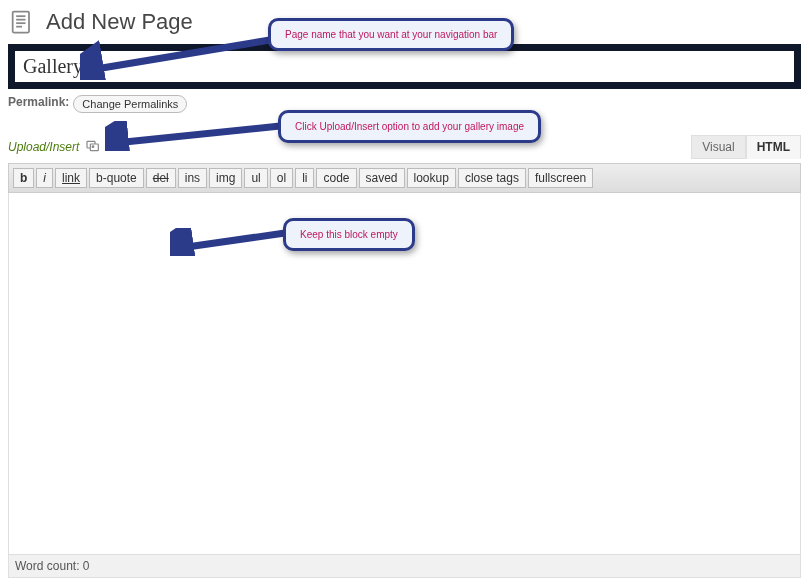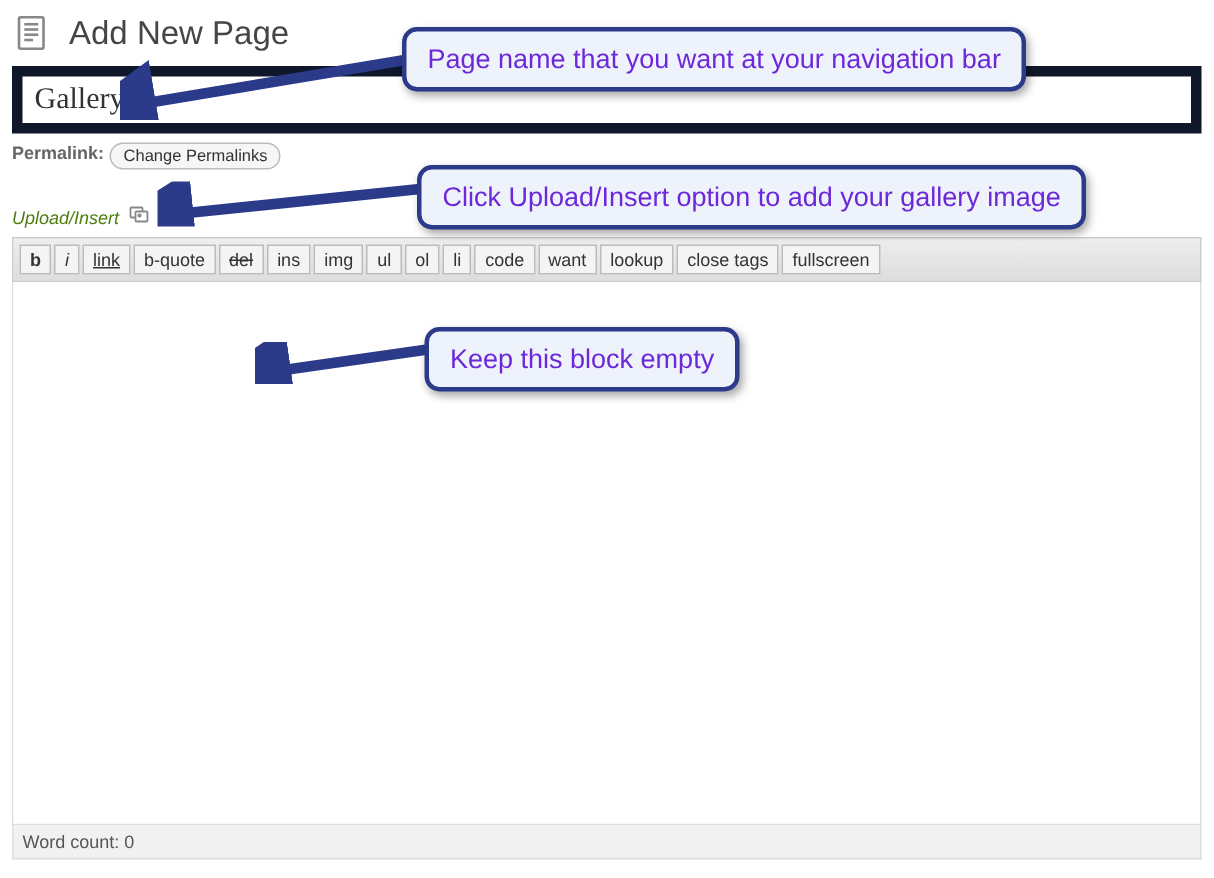--- a/index.html
+++ b/index.html
@@ -126,22 +126,22 @@
     justify-content: space-between;
     color: #555;
   }
   
   .callout {
     position: absolute;
     border: 3px solid #2c3a8a;
     background: #eef2fb;
     border-radius: 10px;
     padding: 8px 14px;
-    color: #6d28d9;
-    font-size: 18px;
+    color: #be185d;
+    font-size: 10px;
     box-shadow: 2px 3px 6px rgba(0,0,0,0.35);
     z-index: 50;
   }
   .arrow {
     position: absolute;
     z-index: 40;
     pointer-events: none;
   }
 </style>
 </head>
@@ -176,37 +176,41 @@
 <div class="upload-row">
   <div class="upload-left">
     <a href="#" style="color:#4d7c0f; text-decoration:none;font-style:italic;">Upload/Insert</a>
     <span class="media-icon" style="cursor:pointer;">
       <svg width="16" height="16" viewBox="0 0 24 24" fill="none" stroke="currentColor" stroke-width="1.8">
         <rect x="3" y="5" width="12" height="10" rx="1"></rect>
         <rect x="8" y="9" width="12" height="10" rx="1" fill="#fff"></rect>
         <circle cx="12" cy="13" r="1.2"></circle>
       </svg>
     </span>
+  </div>
+  <div class="tabs">
+    <div class="tab">Visual</div>
+    <div class="tab active">HTML</div>
   </div>
 </div>
 
 
 <div class="toolbar">
   <button class="tool-btn tool-b">b</button>
   <button class="tool-btn tool-i">i</button>
   <button class="tool-btn tool-link">link</button>
   <button class="tool-btn">b-quote</button>
   <button class="tool-btn tool-del">del</button>
   <button class="tool-btn">ins</button>
   <button class="tool-btn">img</button>
   <button class="tool-btn">ul</button>
   <button class="tool-btn">ol</button>
   <button class="tool-btn">li</button>
   <button class="tool-btn">code</button>
-  <button class="tool-btn">want</button>
+  <button class="tool-btn">saved</button>
   <button class="tool-btn">lookup</button>
   <button class="tool-btn">close tags</button>
   <button class="tool-btn">fullscreen</button>
 </div>
 
 
 <div class="editor-area">
   <textarea class="editor-textarea" style=""></textarea>
 </div>
 

